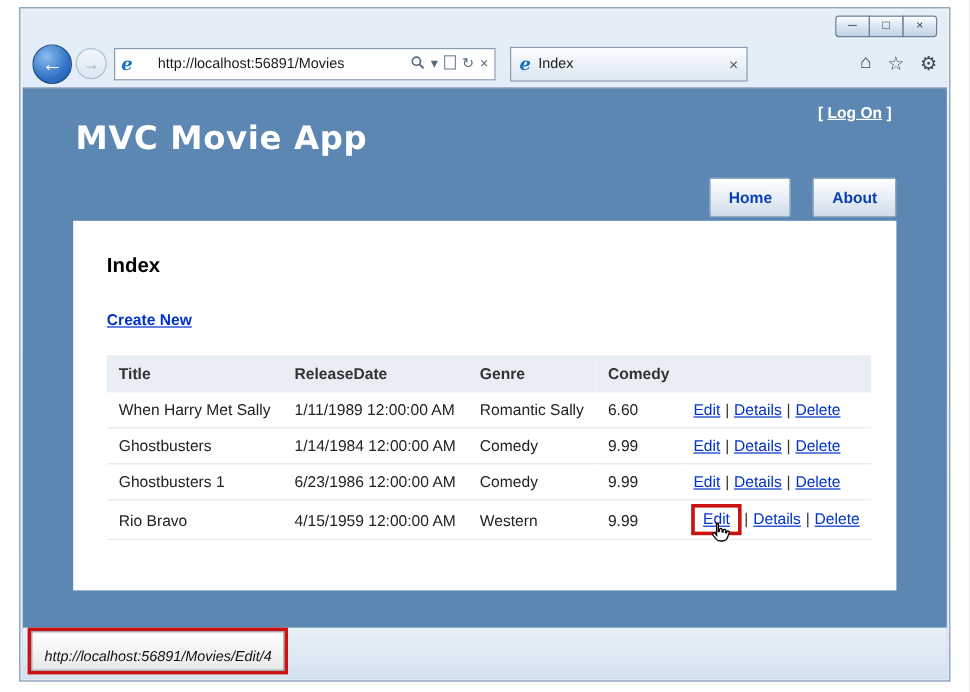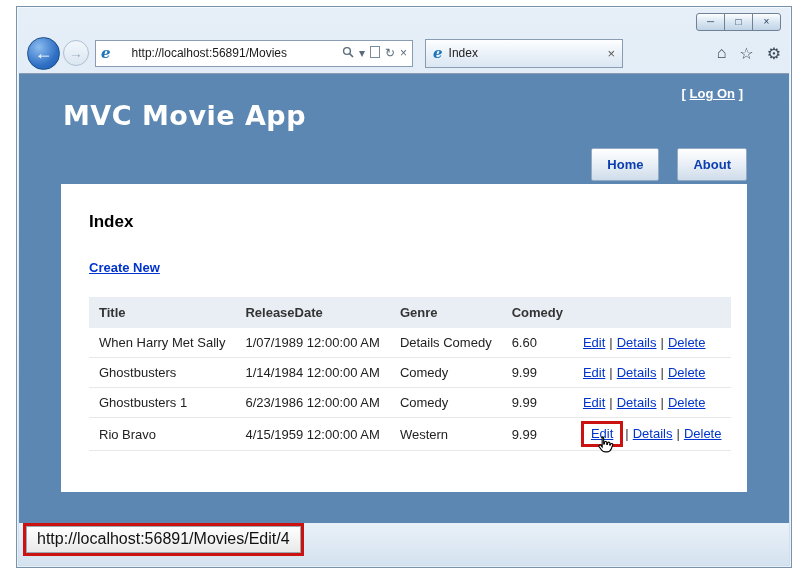--- a/index.html
+++ b/index.html
@@ -71,21 +71,21 @@
   
   .red-target { position:relative; display:inline-block; border:3px solid #cc1111;
                 padding:2px 7px 3px 7px; margin:-4px -2px; }
   .hand-cursor { position:absolute; left:11px; top:11px; }
 
   
   .statusbar { position:absolute; left:2px; right:2px; bottom:2px; height:42px;
                background:linear-gradient(#e9f1f8,#d4e2ef); }
   .status-tip { position:absolute; left:4px; top:0; border:3px solid #cc1111; }
   .status-tip-inner { background:linear-gradient(#ffffff,#e9e9e9); border:1px solid #9aa7b5;
-                      padding:3px 10px 4px 10px; font-size:16px; color:#111; white-space:nowrap; }
+                      padding:13px 10px 4px 10px; font-size:12px; color:#111; white-space:nowrap;font-style:italic; }
 </style>
 </head>
 <body>
 
 <div class="window">
 
   <div class="titlebar">
     <div class="window-controls">
       <div class="win-btn">─</div>
       <div class="win-btn">□</div>
@@ -146,22 +146,22 @@
             <th style="width:148px">Title</th>
             <th style="width:156px">ReleaseDate</th>
             <th style="width:120px">Genre</th>
             <th style="width:58px">Comedy</th>
             <th></th>
           </tr>
         </thead>
         <tbody>
           <tr>
             <td>When Harry Met Sally</td>
-            <td>1/07/1989 12:00:00 AM</td>
-            <td>Details Comedy</td>
+            <td>1/11/1989 12:00:00 AM</td>
+            <td>Romantic Sally</td>
             <td>6.60</td>
             <td class="actions">
               <a>Edit</a><span class="sep">|</span><a>Details</a><span class="sep">|</span><a>Delete</a>
             </td>
           </tr>
           <tr>
             <td>Ghostbusters</td>
             <td>1/14/1984 12:00:00 AM</td>
             <td>Comedy</td>
             <td>9.99</td>

